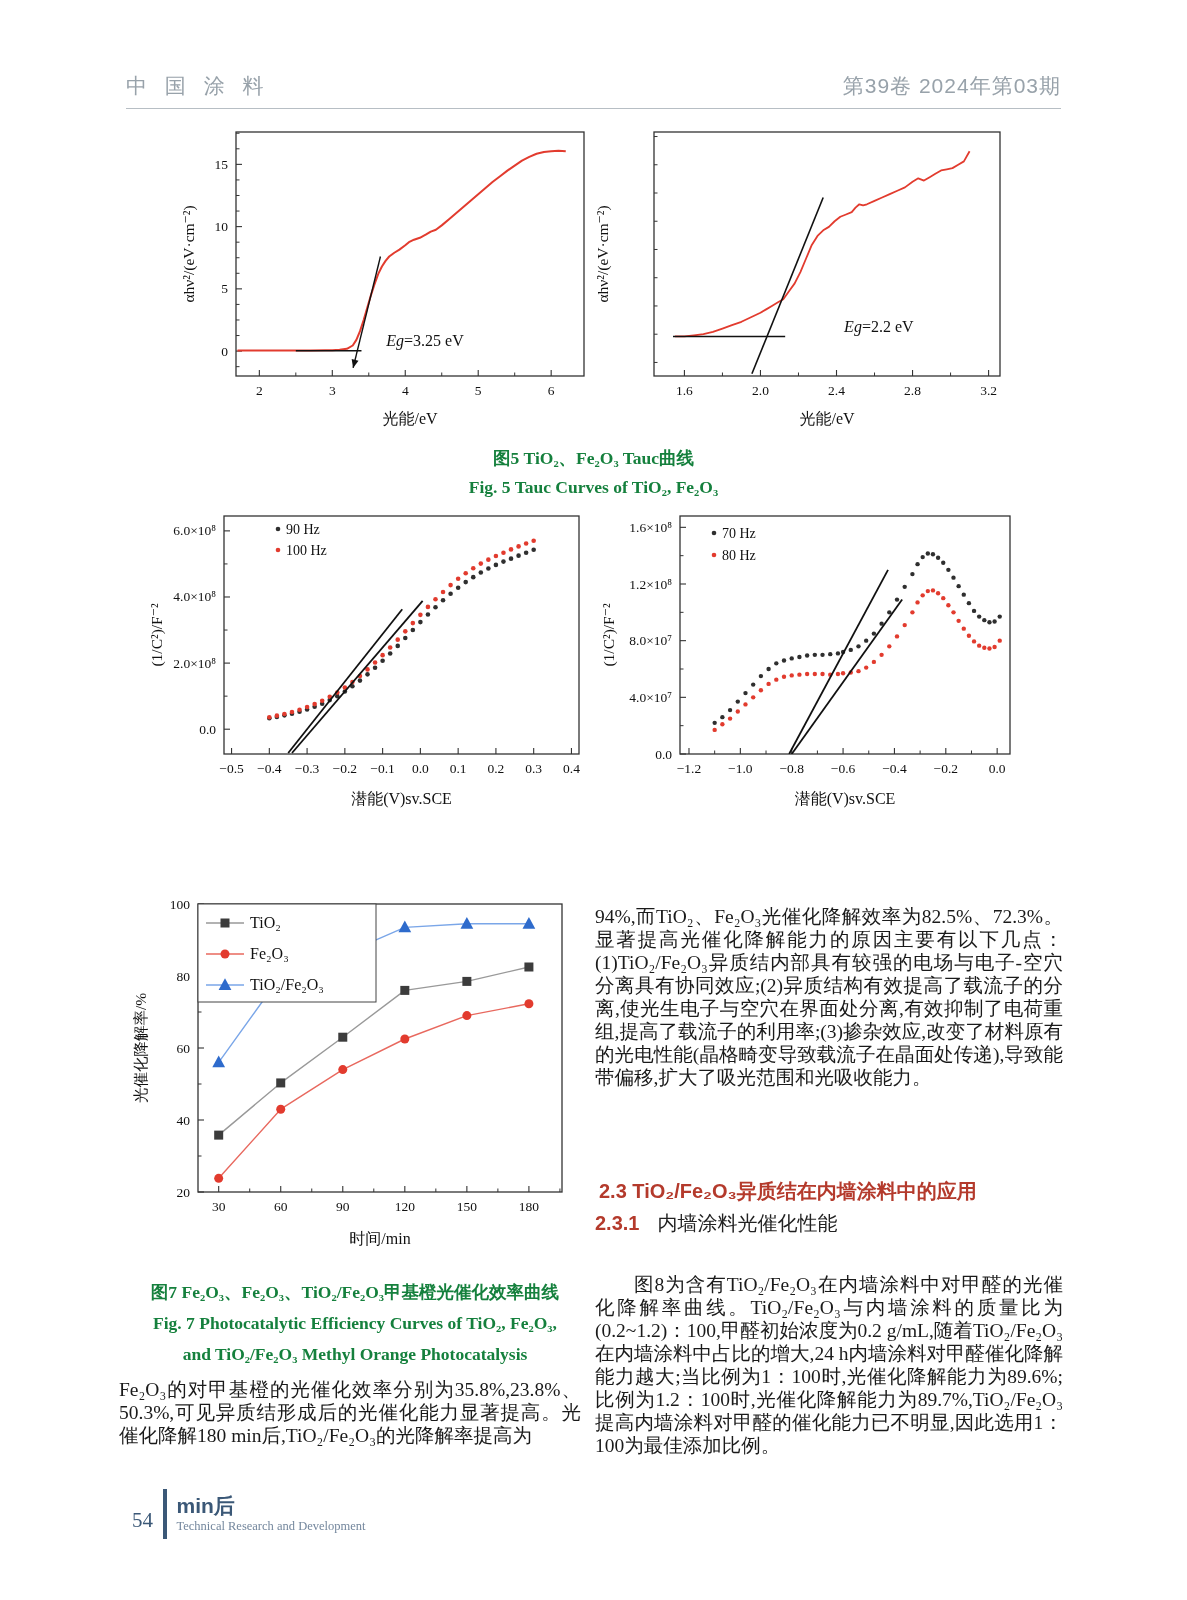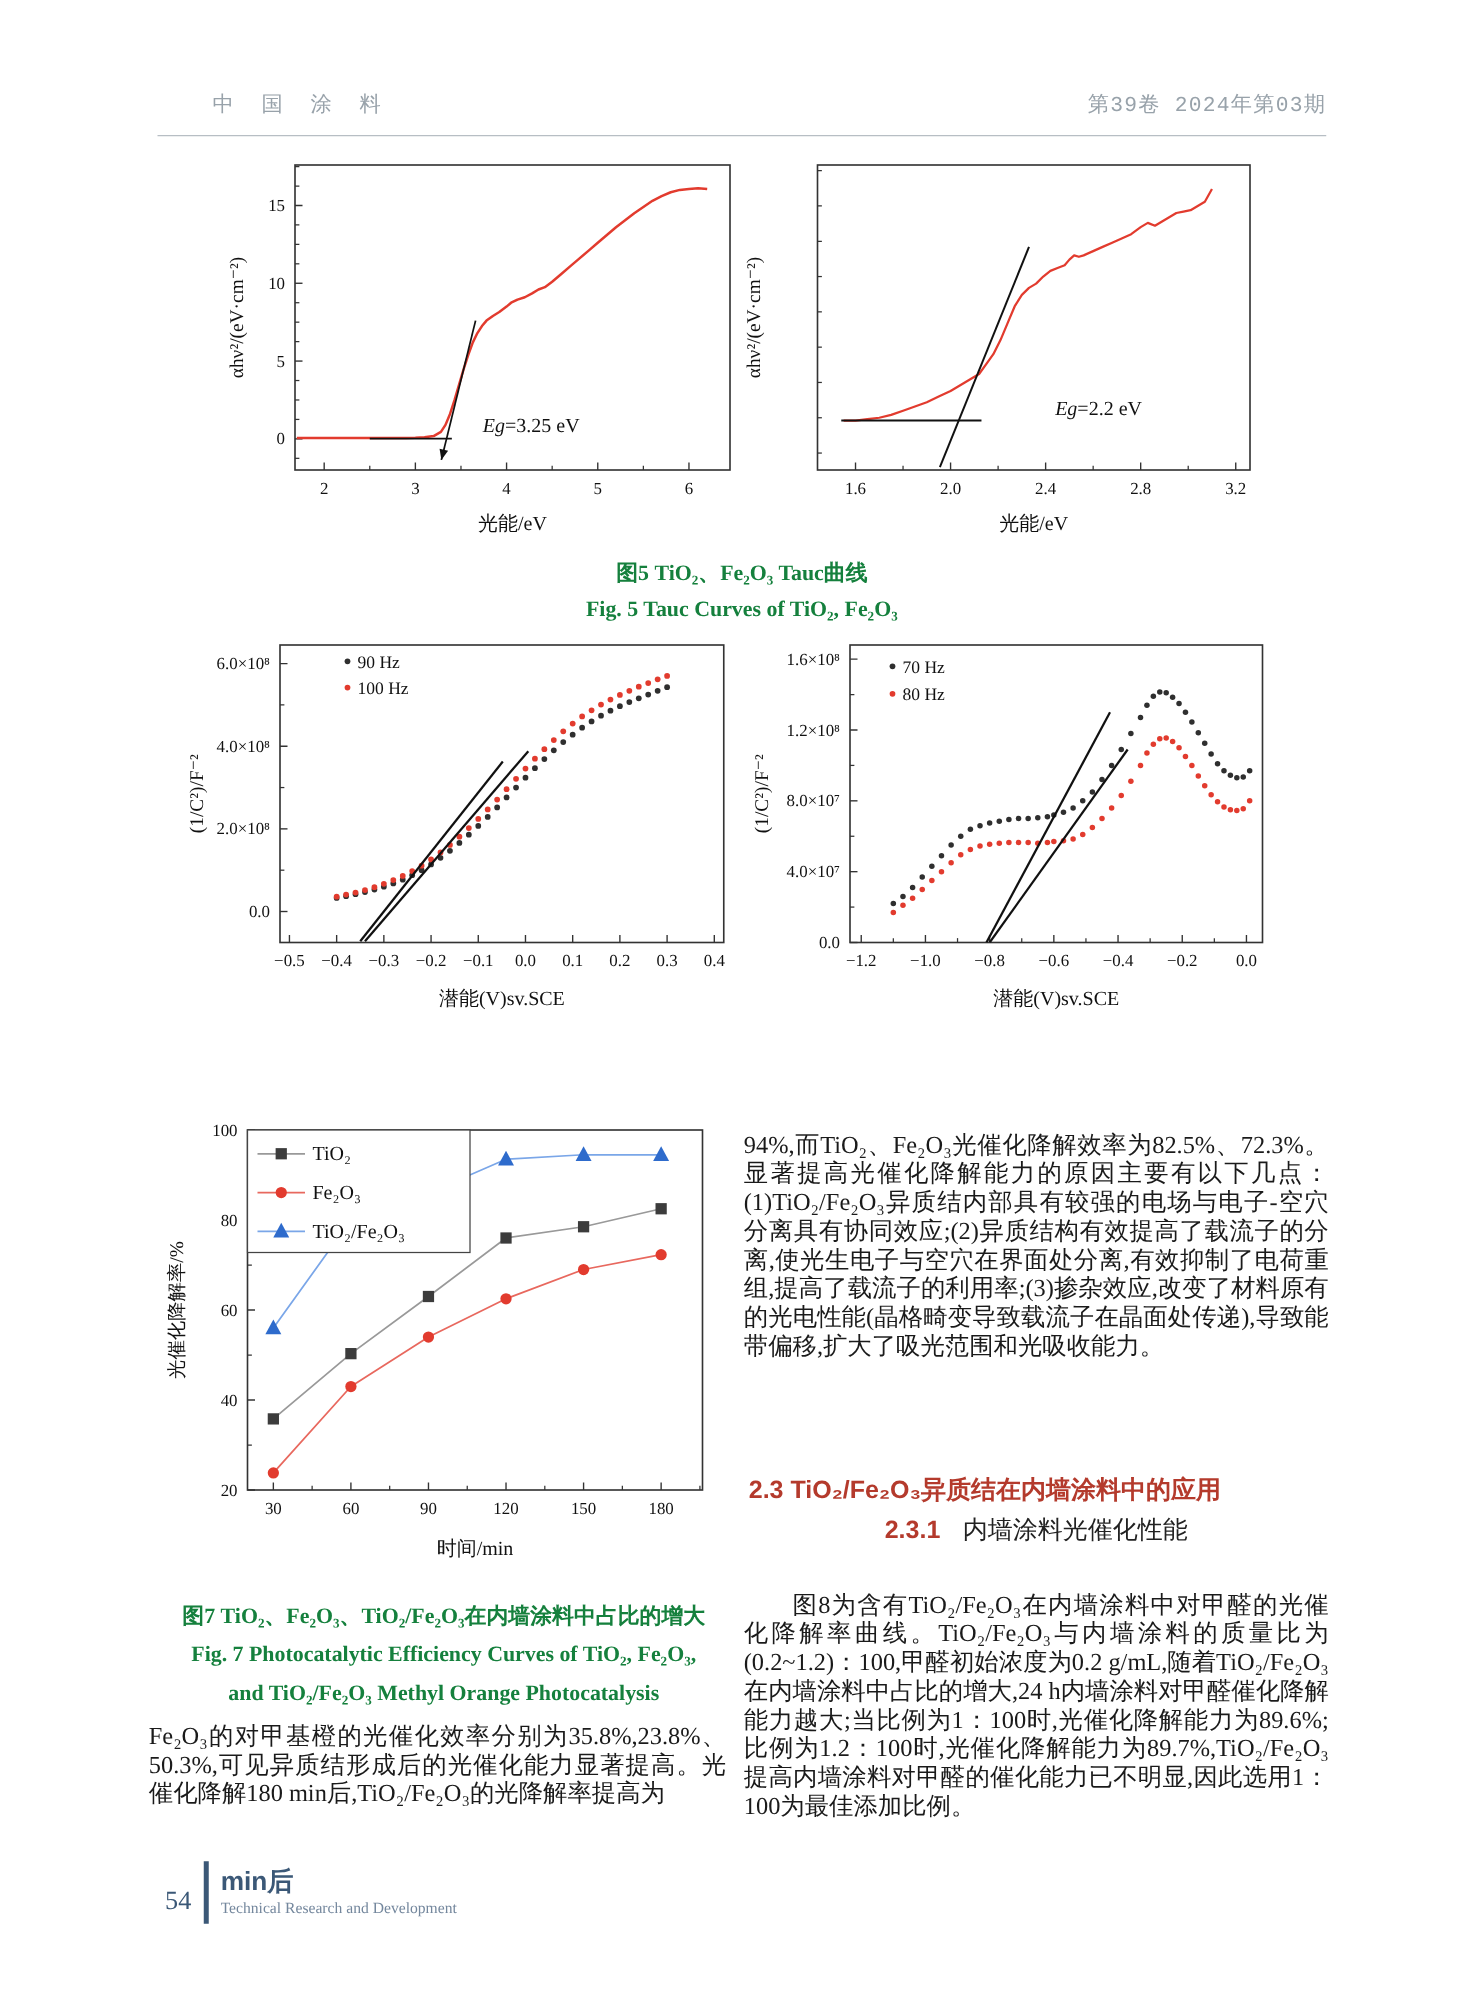--- a/index.html
+++ b/index.html
@@ -1,19 +1,19 @@
 <!DOCTYPE html>
 <html><head>
 <meta charset="utf-8">
 <style>
   html,body{margin:0;padding:0;background:#fff;}
   .page{position:relative;width:1187px;height:1600px;background:#fff;overflow:hidden;
         font-family:"Liberation Serif","DejaVu Serif",serif;color:#111;}
   .hdr{position:absolute;top:72px;left:126px;right:126px;height:30px;
-       font-family:Liberation Mono, monospace;color:#98a2aa;font-size:17px;margin-left:44px;}
+       font-family:Liberation Sans, sans-serif;color:#98a2aa;font-size:21px;}
   .hdr .l{float:left;letter-spacing:6px;}
   .hdr .r{float:right;letter-spacing:1px;}
   .hdr-rule{position:absolute;top:108px;left:126px;right:126px;border-top:1.6px solid #b7bec4;}
   .chart{position:absolute;}
   .cap{position:absolute;text-align:center;font-weight:bold;font-size:17.5px;line-height:29px;color:#15803d;}
   .body-text{position:absolute;font-size:19.5px;line-height:23px;text-align:justify;color:#1a1a1a;}
   .indent{text-indent:2em;}
   .h23{position:absolute;font-family:"Liberation Sans","DejaVu Sans",sans-serif;
        font-weight:bold;font-size:20px;color:#b43a2c;}
   .h231{position:absolute;font-family:"Liberation Sans","DejaVu Sans",sans-serif;font-size:20px;color:#222;}
@@ -470,32 +470,32 @@
           <line x1="8" y1="50" x2="46" y2="50" stroke="#e8685e" stroke-width="1.4"></line>
           <circle cx="27" cy="50" r="4.5" fill="#e23b2e"></circle>
           <text x="52" y="55" font-size="16" fill="#111">Fe₂O₃</text>
           <line x1="8" y1="81" x2="46" y2="81" stroke="#7aa6e8" stroke-width="1.4"></line>
           <polygon points="27,74.18 20.62,85.95 33.38,85.95" fill="#2e6bcc"></polygon>
           <text x="52" y="86" font-size="16" fill="#111">TiO₂/Fe₂O₃</text>
         </g>
       </svg></div>
 
   <div class="cap" style="left:118px;width:474px;top:1277px;line-height:31px;">
-    <div>图7  TiO₂、Fe₂O₃、TiO₂/Fe₂O₃在内墙涂料中占比的增大</div>
+    <div>图7  Fe₂O₃、Fe₂O₃、TiO₂/Fe₂O₃甲基橙光催化效率曲线</div>
     <div>Fig. 7  Photocatalytic Efficiency Curves of TiO₂, Fe₂O₃,</div>
     <div>and TiO₂/Fe₂O₃ Methyl Orange Photocatalysis</div>
   </div>
 
   <div class="body-text" style="left:119px;top:1378px;width:462px;">Fe₂O₃的对甲基橙的光催化效率分别为35.8%,23.8%、50.3%,可见异质结形成后的光催化能力显著提高。光催化降解180 min后,TiO₂/Fe₂O₃的光降解率提高为</div>
 
   <div class="body-text" style="left:595px;top:905px;width:468px;">94%,而TiO₂、Fe₂O₃光催化降解效率为82.5%、72.3%。显著提高光催化降解能力的原因主要有以下几点：(1)TiO₂/Fe₂O₃异质结内部具有较强的电场与电子-空穴分离具有协同效应;(2)异质结构有效提高了载流子的分离,使光生电子与空穴在界面处分离,有效抑制了电荷重组,提高了载流子的利用率;(3)掺杂效应,改变了材料原有的光电性能(晶格畸变导致载流子在晶面处传递),导致能带偏移,扩大了吸光范围和光吸收能力。</div>
 
   <div class="h23" style="left:599px;top:1178px;width:468px;">2.3  TiO₂/Fe₂O₃异质结在内墙涂料中的应用</div>
 
-  <div class="h231" style="left:595px;top:1210px;width:468px;text-align:center;">
+  <div class="h231" style="left:595px;top:1210px;width:468px;">
     <span class="num">2.3.1</span><span>内墙涂料光催化性能</span>
   </div>
 
   <div class="body-text indent" style="left:595px;top:1240px;width:468px;margin-top:33px;">图8为含有TiO₂/Fe₂O₃在内墙涂料中对甲醛的光催化降解率曲线。TiO₂/Fe₂O₃与内墙涂料的质量比为(0.2~1.2)：100,甲醛初始浓度为0.2 g/mL,随着TiO₂/Fe₂O₃在内墙涂料中占比的增大,24 h内墙涂料对甲醛催化降解能力越大;当比例为1：100时,光催化降解能力为89.6%;比例为1.2：100时,光催化降解能力为89.7%,TiO₂/Fe₂O₃提高内墙涂料对甲醛的催化能力已不明显,因此选用1：100为最佳添加比例。</div>
 
   <div class="footer">
     <div class="pg">54</div>
     <div class="bar"></div>
     <div>
       <div class="cn">min后</div>

